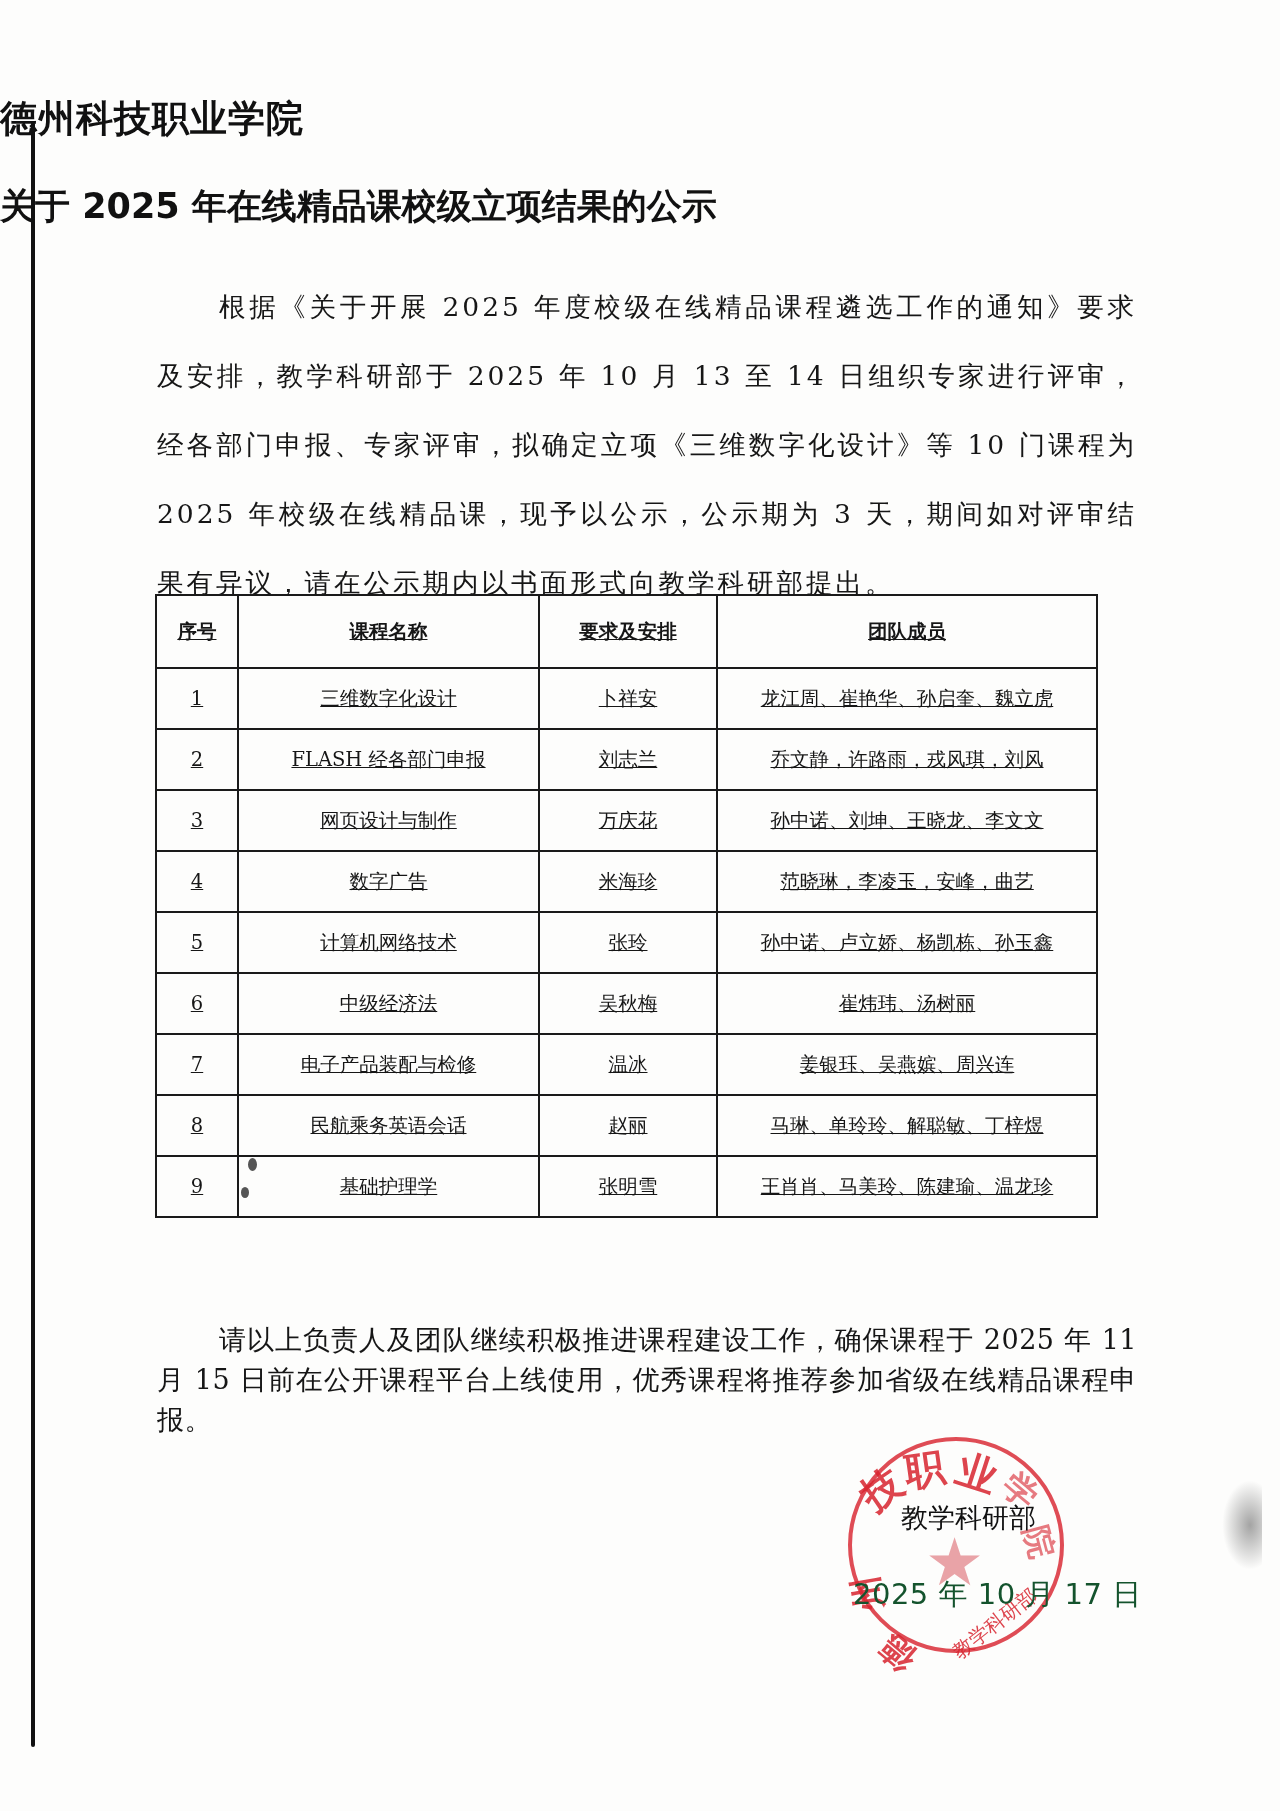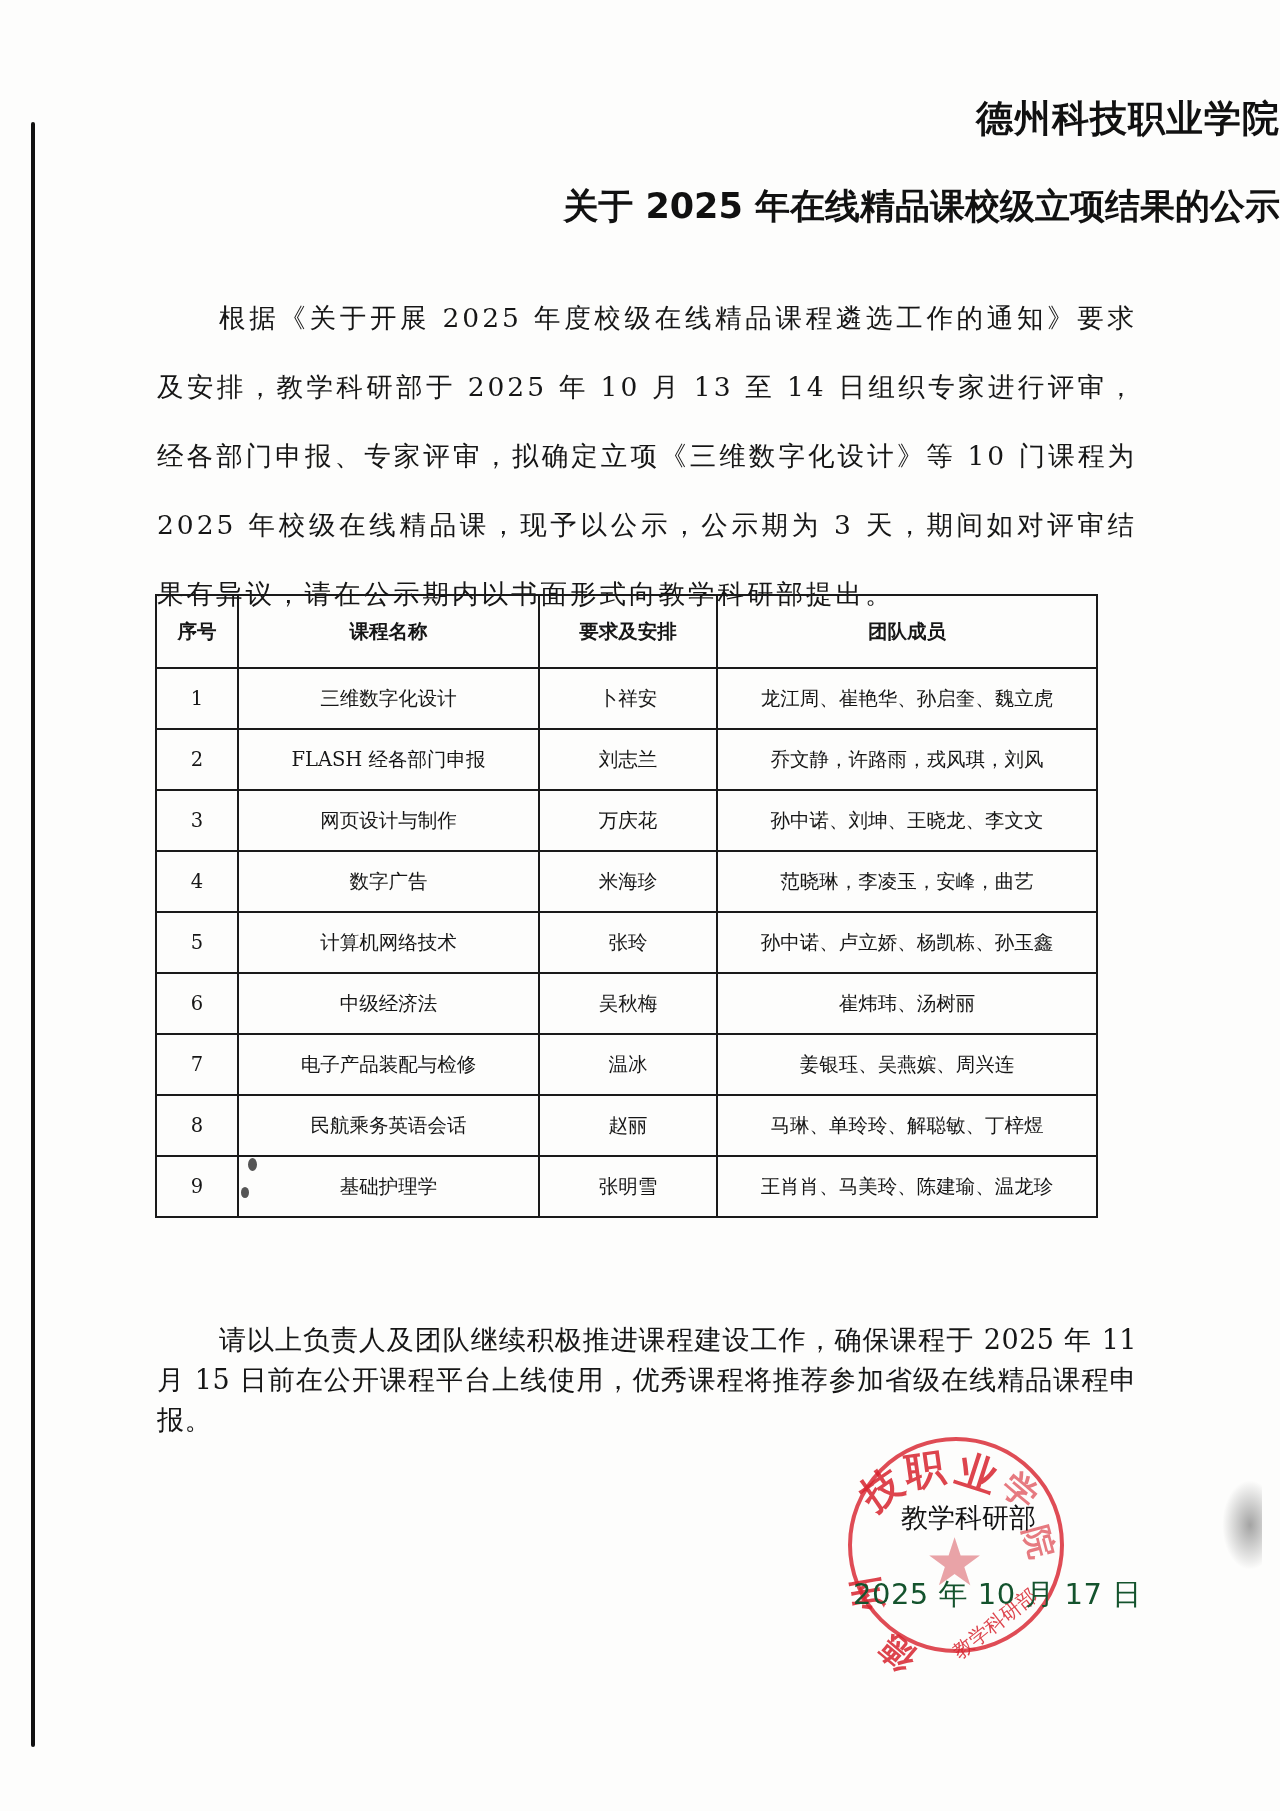--- a/index.html
+++ b/index.html
@@ -7,38 +7,39 @@
     width: 1280px; height: 1811px; position: relative; overflow: hidden;
     background: #fdfdfc;
     font-family: "DejaVu Serif", "Liberation Serif", serif;
     color: #161616;
   }
   .binding-line {
     position: absolute; left: 31px; top: 122px; width: 4px; height: 1625px;
     background: #111; border-radius: 2px;
   }
   .title {
-    position: absolute; left: 0; width: 1280px; text-align: right;
+    position: absolute; left: 0; width: 1280px; text-align: left;
     font-family: "DejaVu Sans", "Liberation Sans", sans-serif;
     font-weight: bold; color: #111;
   }
   .title.t1 { top: 94px; font-size: 37px; letter-spacing: 1px; }
   .title.t2 { top: 163px; font-size: 35px; margin-top: 20px; }
   .para {
     position: absolute; left: 157px; width: 980px;
     font-size: 26.5px; line-height: 69px; letter-spacing: 3px;
     text-align: justify; text-align-last: left;
   }
-  .para.p1 { top: 256px; text-indent: 62px; }
+  .para.p1 { top: 245px; text-indent: 62px; }
   .para.p2 { top: 1293px; text-indent: 62px; letter-spacing: 0.5px; font-size: 27px; line-height: 40px; }
 
   table.results {
     position: absolute; left: 155px; top: 594px; width: 941px;
     border-collapse: collapse; table-layout: fixed;
     font-size: 19.5px;
+    text-decoration: underline;
   }
   table.results th, table.results td {
     border: 2px solid #1a1a1a; text-align: center; vertical-align: middle; padding: 0;
   }
   table.results th {
     height: 71px; font-weight: bold; font-size: 19.5px;
     font-family: "DejaVu Serif", "Liberation Serif", serif;
   }
   table.results td { height: 59px; }
   col.c1 { width: 82px; } col.c2 { width: 301px; } col.c3 { width: 178px; } col.c4 { width: 380px; }

